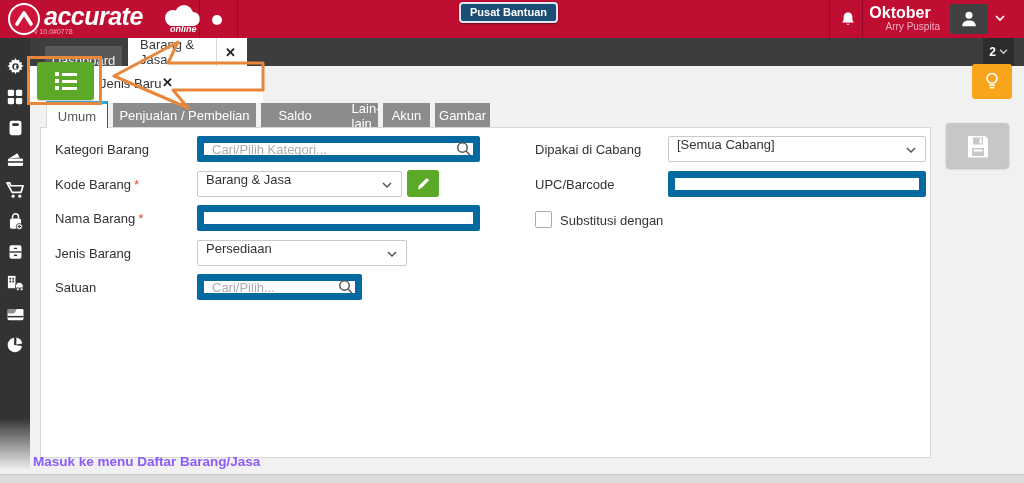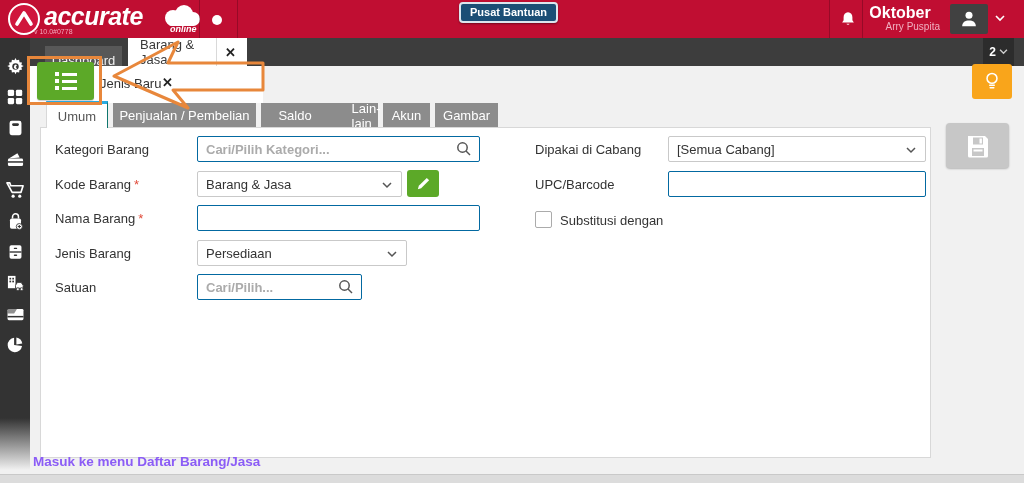--- a/index.html
+++ b/index.html
@@ -65,27 +65,27 @@
   .ftab { position:absolute; top:103px; height:25px; background:#8C8C8C; color:#fff; font-size:13px;
     display:flex; align-items:center; justify-content:center; cursor:pointer; }
   .ftab-active { position:absolute; top:101px; height:27px; background:#fff; color:#555; font-size:13px;
     border-top:3px solid #29ABE2; border-left:1px solid #D8D8D8; border-right:1px solid #0f766e; z-index:5;
     display:flex; align-items:center; justify-content:center; cursor:pointer; }
 
   
   .panel { position:absolute; left:40px; top:127px; width:891px; height:331px; background:#fff; border:1px solid #D8D8D8; }
   .flabel { position:absolute; font-size:13px; color:#333; }
   .req { color:#E04B3A; margin-left:3px; }
-  .tinput { position:absolute; height:26px; border:1px solid #0369a1; border-radius:2px; background:#fff;
-    font-size:13px; color:#333; padding:0 26px 0 8px; font-family:"Liberation Sans",sans-serif;font-weight:bold; }
+  .tinput { position:absolute; height:26px; border:7px solid #0369a1; border-radius:2px; background:#fff;
+    font-size:13px; color:#333; padding:0 26px 0 8px; font-family:"Liberation Sans",sans-serif; }
   .tinput.noicon { padding-right:8px; }
   .tinput::placeholder { color:#ABABAB; }
   .mag { position:absolute; pointer-events:none; }
   .selectbox { position:absolute; height:26px; border:1px solid #C9C9C9; border-radius:2px; background:#fff;
-    font-size:13px; color:#333; display:flex; align-items:center; padding:0 26px 0 8px; cursor:pointer; }
+    font-size:13px; color:#333; display:flex; padding:0 26px 0 8px; cursor:pointer; }
   .sel-caret { position:absolute; right:9px; top:10px; }
   .edit-btn { position:absolute; left:407px; top:170px; width:32px; height:27px; background:#5CA928; border-radius:3px;
     display:flex; align-items:center; justify-content:center; cursor:pointer; }
   .checkbox { position:absolute; left:535px; top:211px; width:17px; height:17px; background:#fff;
     border:1px solid #ABABAB; border-radius:2px; cursor:pointer; }
   .cb-label { position:absolute; left:560px; top:213px; font-size:13px; color:#333; }
 
   .save-btn { position:absolute; left:946px; top:123px; width:63px; height:45px; background:#C7C7C7; border-radius:4px;
     display:flex; align-items:center; justify-content:center; cursor:pointer; box-shadow:0 1px 2px rgba(0,0,0,0.25); }
 
@@ -262,21 +262,21 @@
   <div class="anno-rect"></div>
   <svg class="anno-arrow" width="300" height="130" viewBox="0 0 300 130">
     <polygon points="114,76 178,42 168,63 263,63 263,90 173,90 188,108" fill="none" stroke="#E8873B" stroke-width="3" stroke-linejoin="round"></polygon>
   </svg>
 
   <div class="ftab-active" style="left:46px; width:62px;">Umum</div>
   <div class="ftab" style="left:113px; width:143px;">Penjualan / Pembelian</div>
   <div class="ftab" style="left:261px; width:68px;">Saldo</div>
   <div class="ftab" style="left:314px; width:64px;padding-left:40px;">Lain-lain</div>
   <div class="ftab" style="left:383px; width:47px;">Akun</div>
-  <div class="ftab" style="left:435px; width:63px;">Gambar</div>
+  <div class="ftab" style="left:435px; width:55px;">Gambar</div>
 
   <div class="panel"></div>
 
   <div class="flabel" style="left:55px; top:142px;">
     <span>Kategori Barang</span>
   </div>
   <input class="tinput" style="left: 197px; top: 136px; width: 283px;" placeholder="Cari/Pilih Kategori...">
   <svg class="mag" style="left:456px; top:141px;" width="16" height="16" viewBox="0 0 16 16">
     <circle cx="6.5" cy="6.5" r="4.7" fill="none" stroke="#555" stroke-width="1.5"></circle>
     <line x1="10" y1="10" x2="14" y2="14" stroke="#555" stroke-width="1.5"></line>

